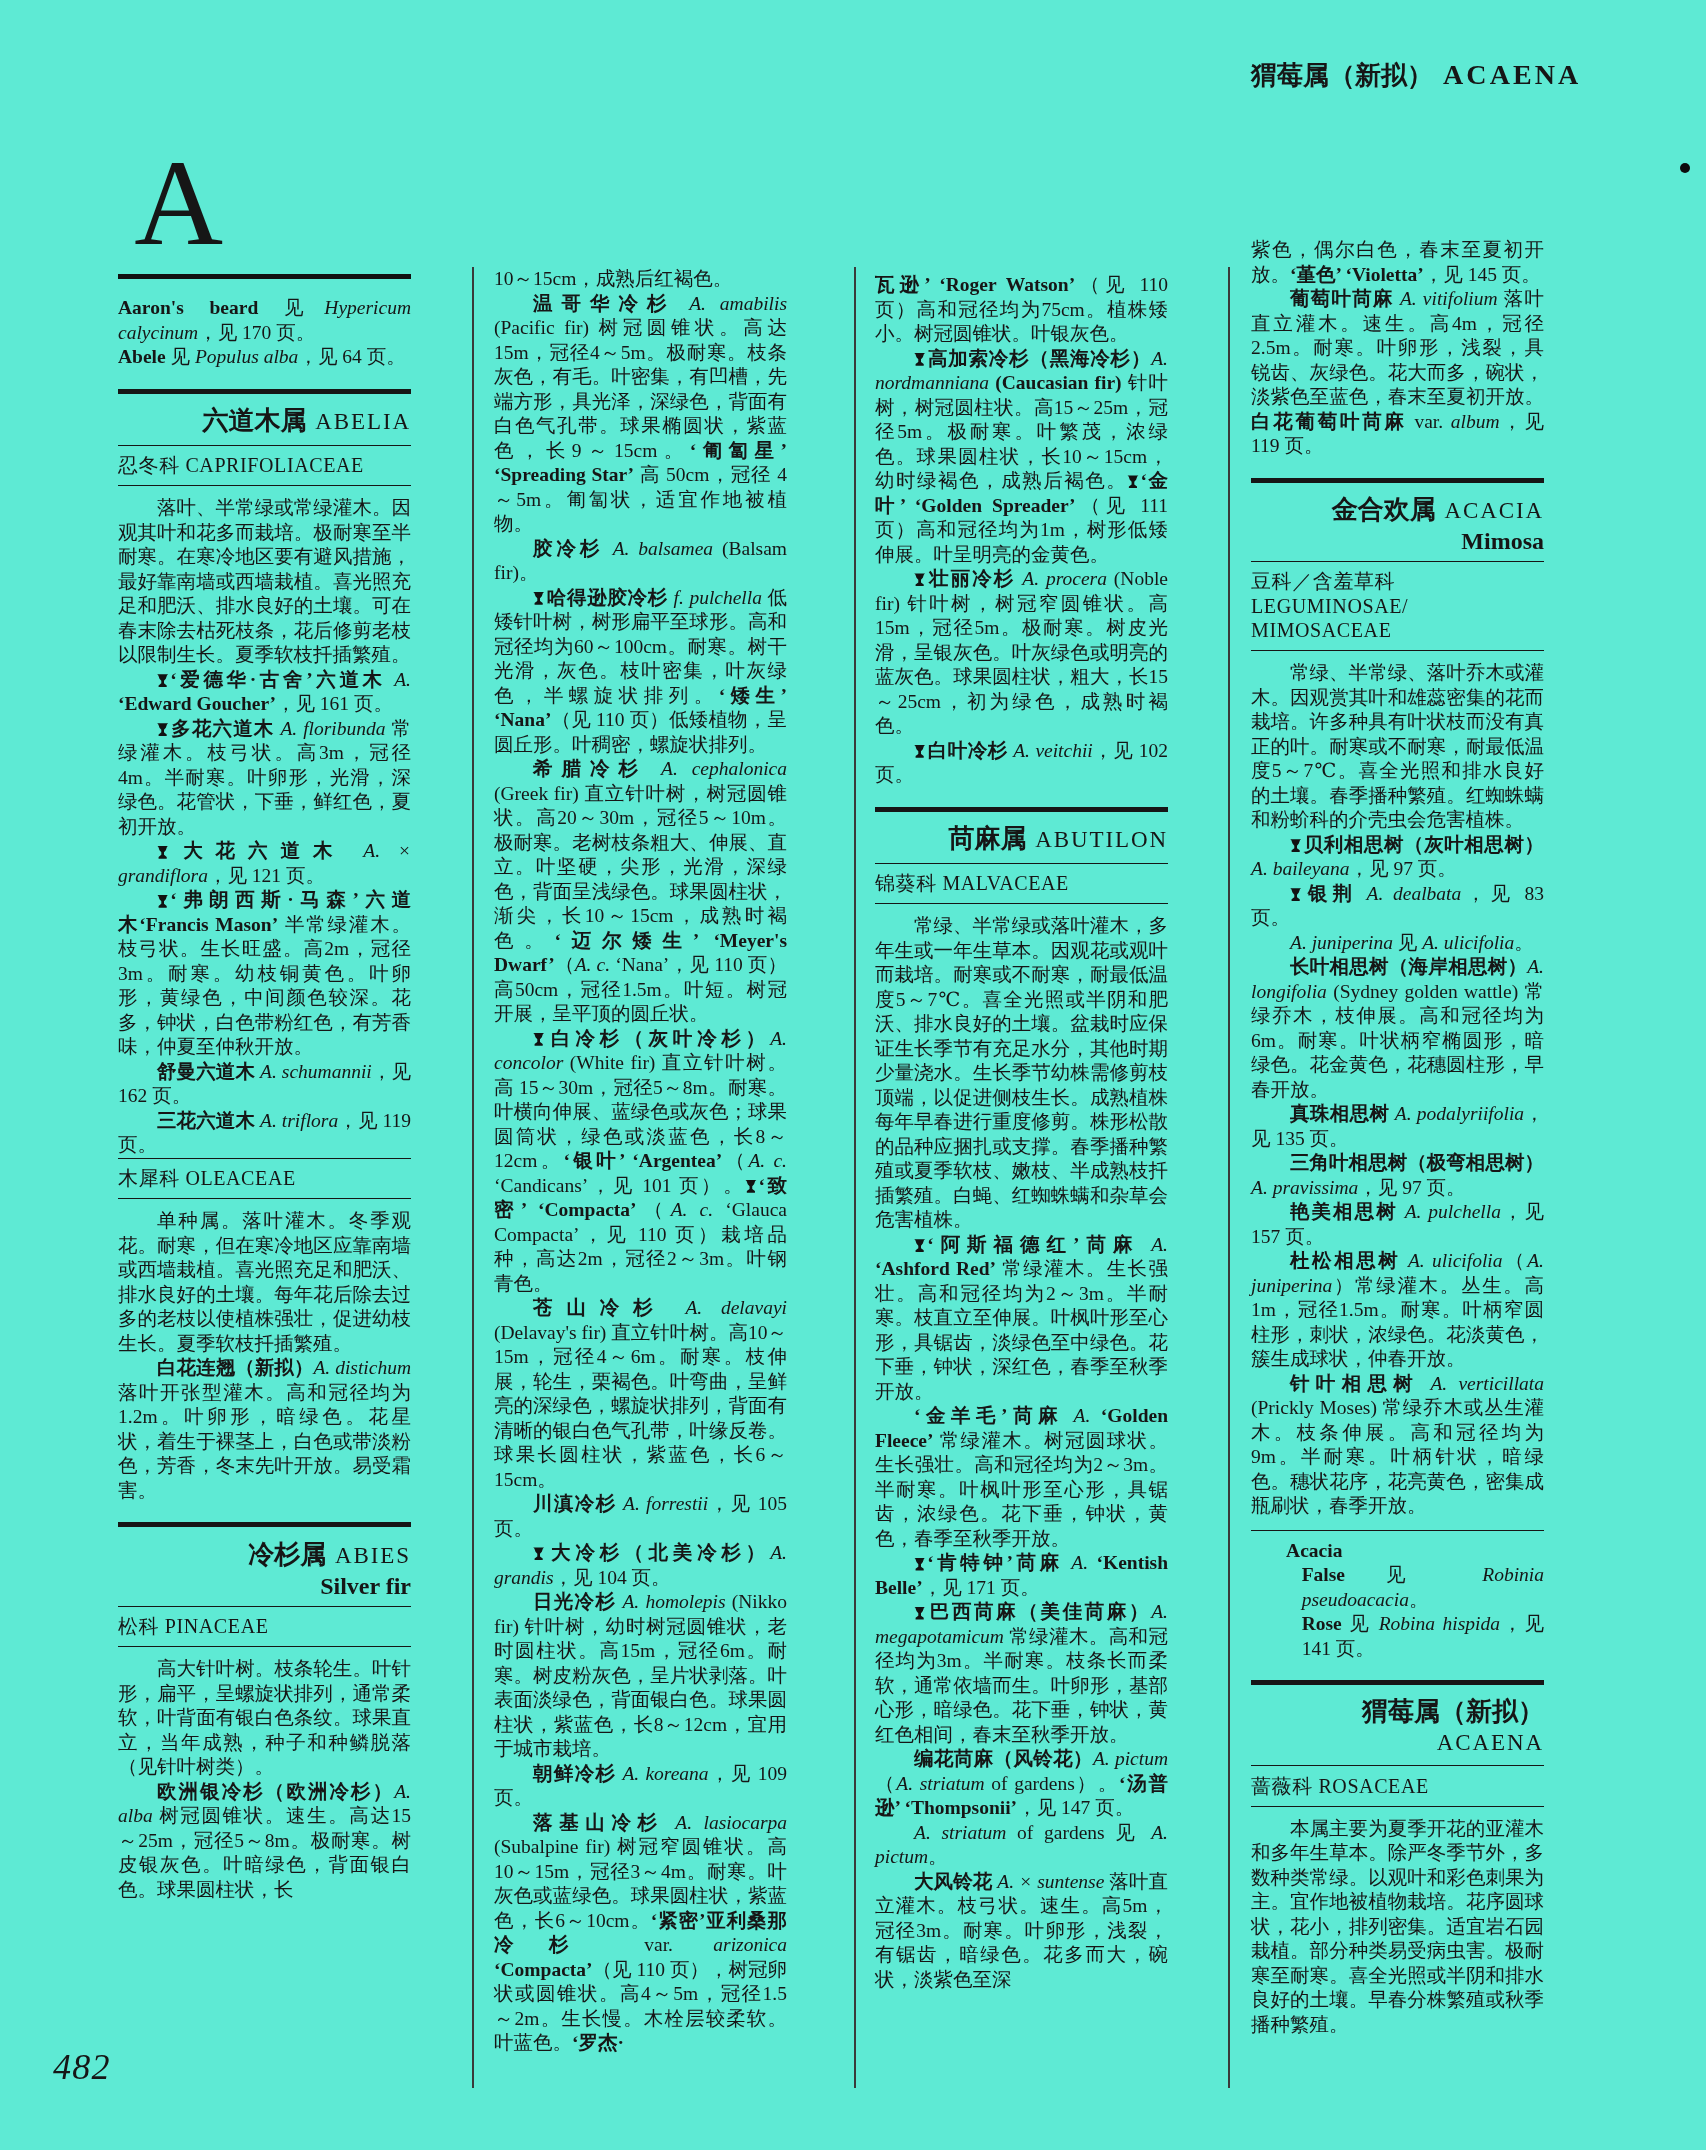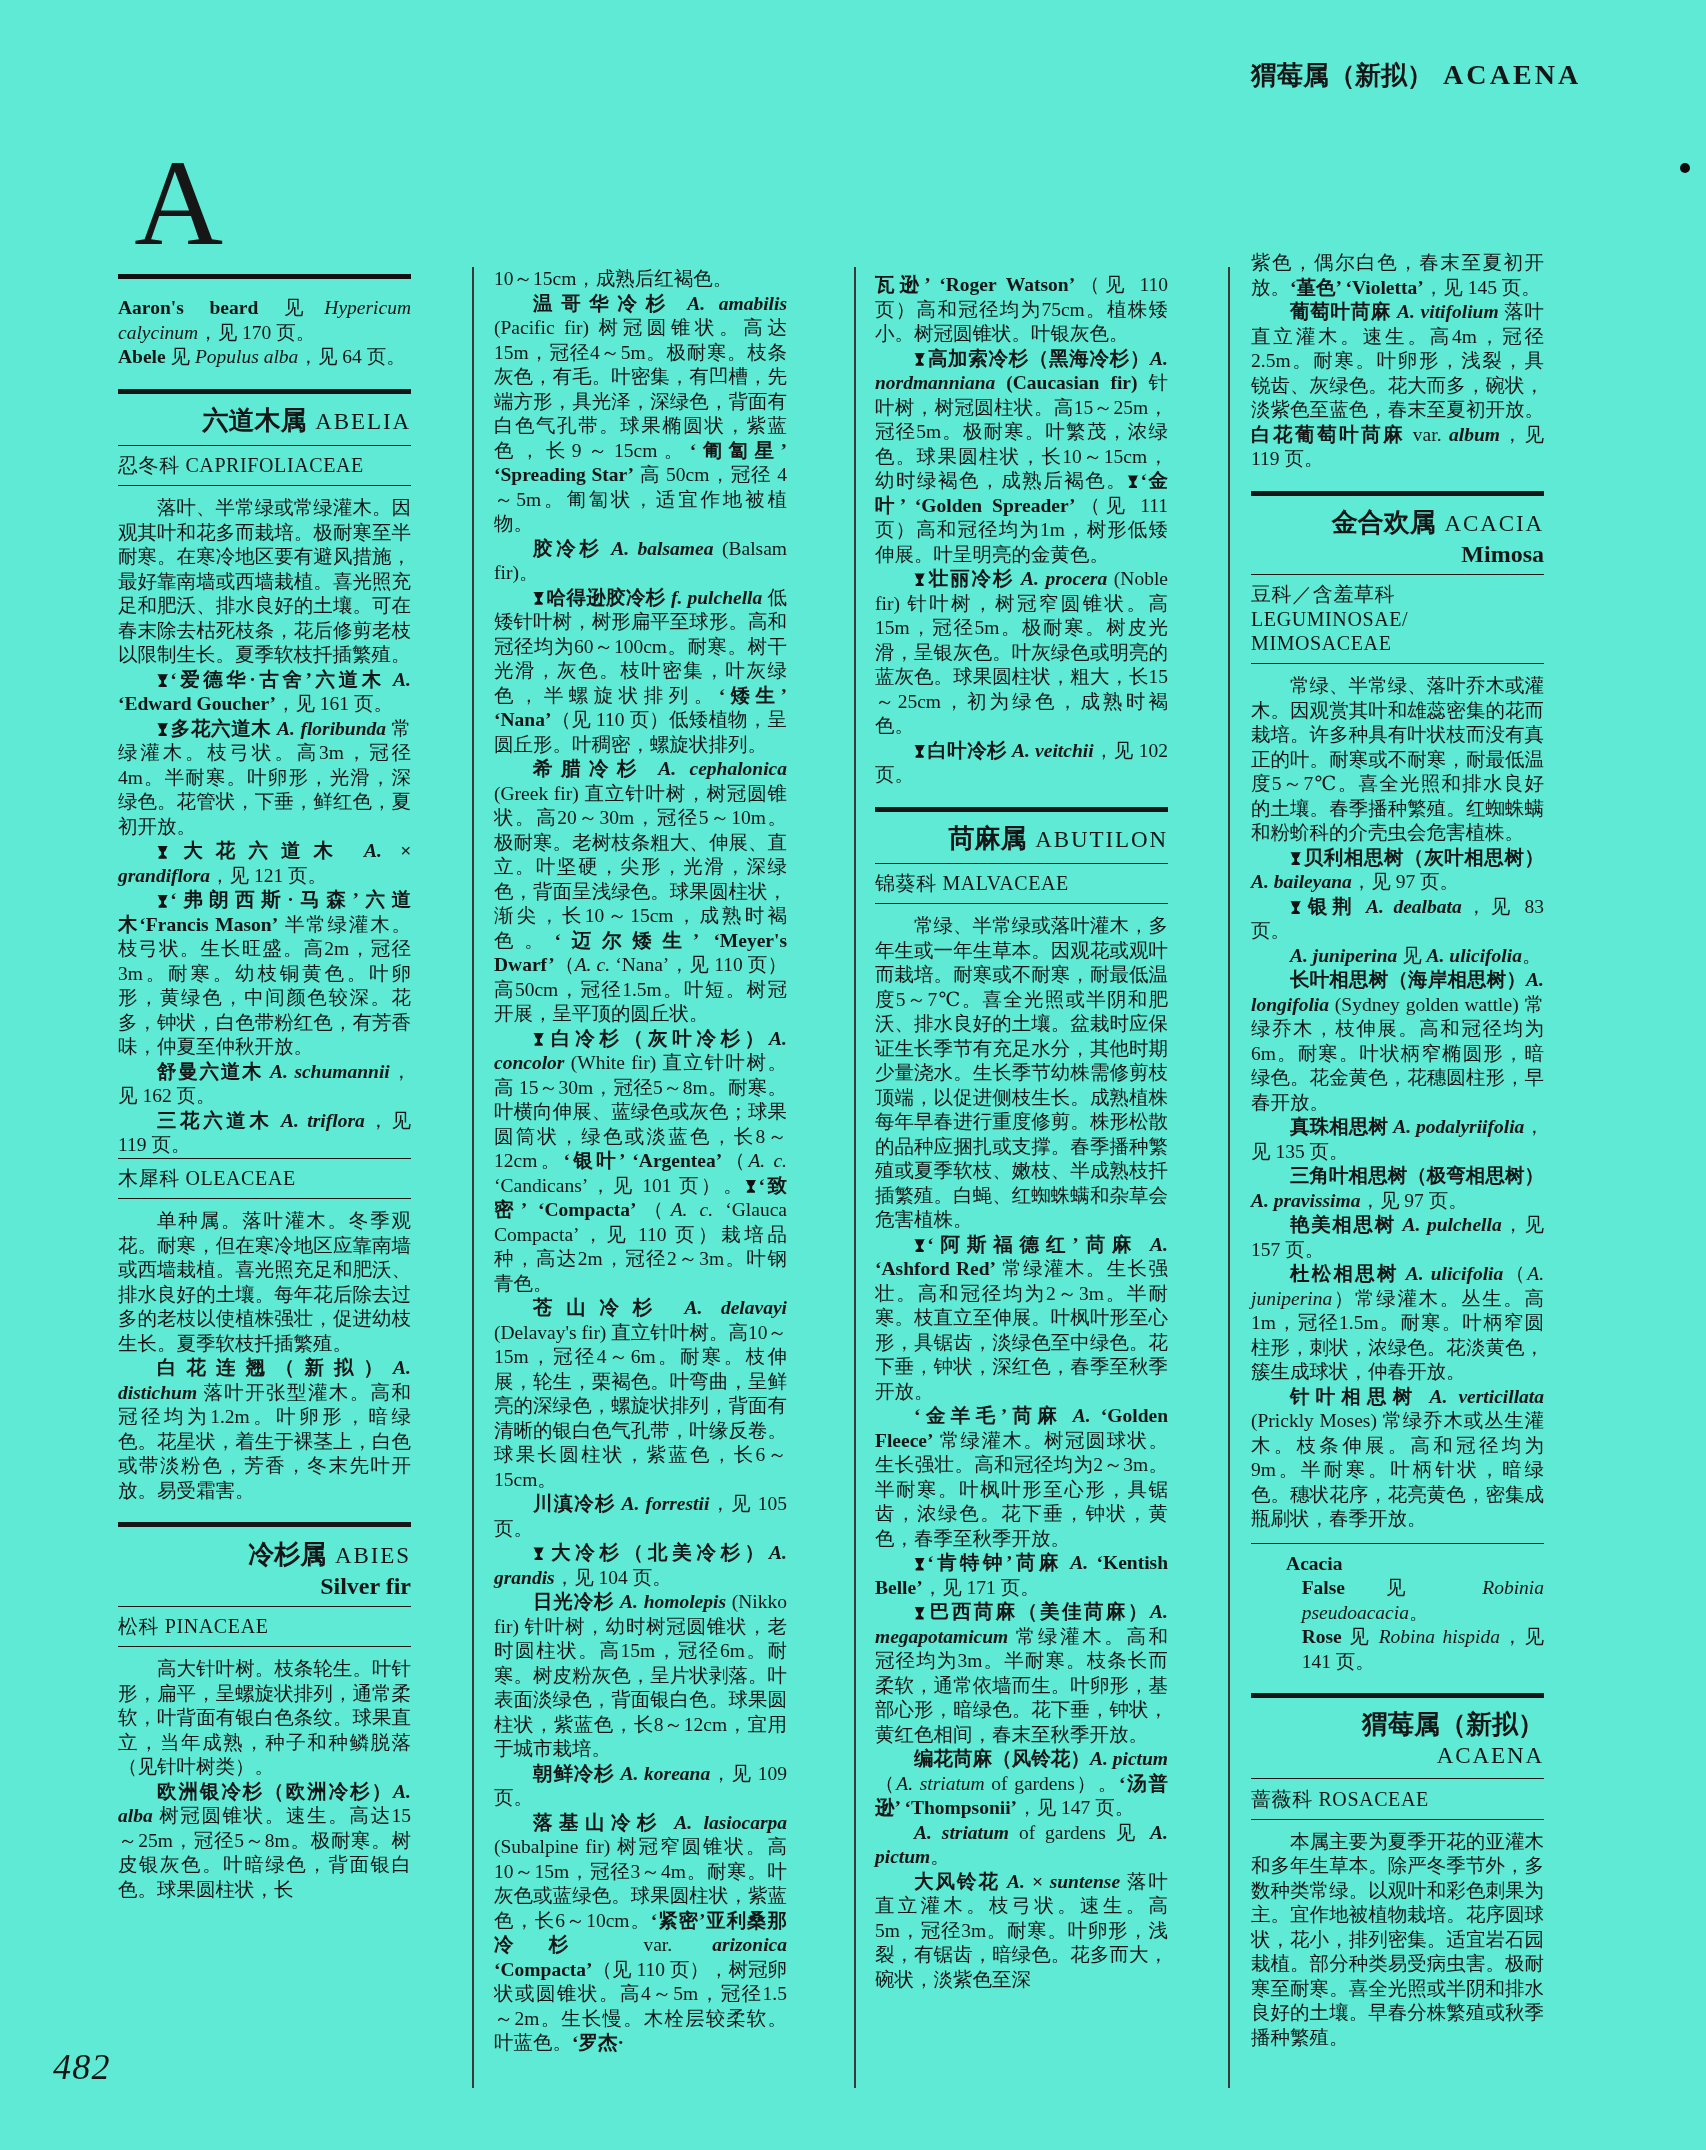--- a/index.html
+++ b/index.html
@@ -8,33 +8,33 @@
   
   .running-head{position:absolute;top:58px;left:1251px;width:293px;text-align:right;white-space:nowrap;}
   .running-head .zh{font-weight:bold;font-size:26px;}
   .running-head .lat{font-weight:bold;font-size:28px;letter-spacing:3.1px;margin-left:10px;}
   .ink-dot{position:absolute;left:1680px;top:163px;width:10px;height:10px;border-radius:50%;background:#0c0c0c;}
   
   .col{position:absolute;width:293px;font-size:19.5px;line-height:24.5px;text-align:justify;}
   #col1{left:118px;top:149px;}
   #col2{left:494px;top:267px;}
   #col3{left:875px;top:273px;}
-  #col4{left:1251px;top:251px;}
+  #col4{left:1251px;top:238px;}
   .vrule{position:absolute;top:267px;height:1821px;width:1.9px;background:#3a3a3a;}
   #vr1{left:472px;} #vr2{left:854px;} #vr3{left:1228px;}
   
   .dropcap{font-size:123px;line-height:.88;padding:0 0 16.3px 16.3px;border-bottom:5.7px solid #111;
            margin-bottom:17.6px;font-weight:normal;}
   
   .blk{margin:0;}
   .para,.entry{text-indent:2em;}
   .xref,.cont{text-indent:0;}
   .b{font-weight:bold;}
   .i{font-style:italic;}
-  .bi{font-weight:bold;font-style:italic;}
+  .bi{font-weight:normal;font-style:italic;}
   .genus{border-top:5px solid #161616;padding:11.3px 0 7.5px;margin-top:19px;text-align:right;text-indent:0;}
   .genus .zh{font-weight:bold;font-size:26px;line-height:1.25;}
   .genus .lat{font-size:23px;letter-spacing:1.9px;margin-left:8.8px;line-height:1.25;}
   .genus .sub{display:block;font-weight:bold;font-size:24px;margin-top:2.5px;}
   .family{border-top:1.9px solid #161616;border-bottom:1.9px solid #161616;padding:7.5px 0;
           margin-bottom:10px;font-size:20px;text-indent:0;text-align:left;letter-spacing:0.6px;}
   .hr{border-top:1.9px solid #161616;margin:11.3px 0 7.5px;}
   .see{text-indent:0;}
   
   .award-icon{display:inline-block;width:.58em;height:.66em;background:#121212;margin:0 1.9px 0 0;

